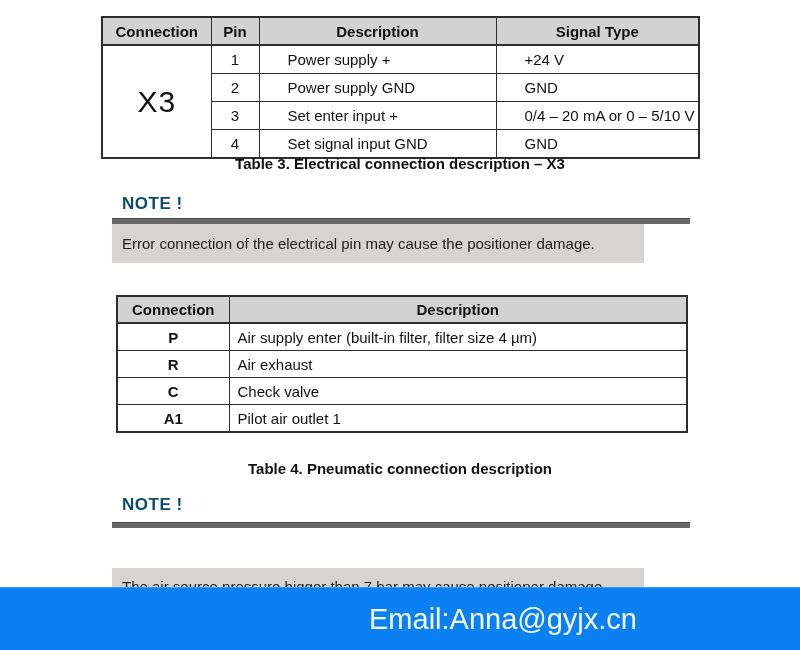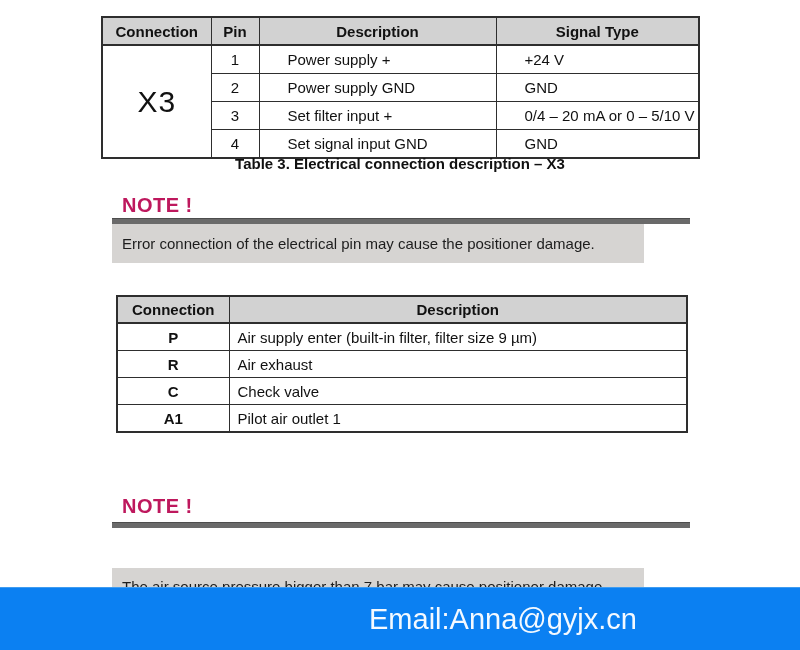--- a/index.html
+++ b/index.html
@@ -50,21 +50,21 @@
   
   .caption{
     position:absolute;left:0;width:800px;
     text-align:center;font-weight:bold;font-size:15px;color:#111;
   }
   #caption3{top:155px;}
   #caption4{top:460px;}
   
   .note-heading{
     position:absolute;left:122px;
-    font-weight:bold;font-size:20px;color:#be185d;letter-spacing:0.5px;
+    font-weight:bold;font-size:17px;color:#0c4a6e;letter-spacing:0.5px;
   }
   #note1-heading{top:194px;}
   #note2-heading{top:495px;}
   .note-bar{
     position:absolute;left:112px;width:578px;height:6px;
     background:#6a6a6a;border-top:1px solid #4d4d4d;box-sizing:border-box;
   }
   #note1-bar{top:218px;}
   #note2-bar{top:522px;}
   .note-box{
@@ -115,21 +115,21 @@
       <td>Power supply +</td>
       <td>+24 V</td>
     </tr>
     <tr>
       <td class="pin">2</td>
       <td>Power supply GND</td>
       <td>GND</td>
     </tr>
     <tr>
       <td class="pin">3</td>
-      <td>Set filter input +</td>
+      <td>Set enter input +</td>
       <td>0/4 – 20 mA or 0 – 5/10 V</td>
     </tr>
     <tr>
       <td class="pin">4</td>
       <td>Set signal input GND</td>
       <td>GND</td>
     </tr>
   </tbody>
     </table>
   <div class="caption" id="caption3">Table 3. Electrical connection description – X3</div>
@@ -145,36 +145,37 @@
       <col style="width:112px">
         <col style="width:458px">
     </colgroup>
     <tbody>
         <tr>
       <th>Connection</th>
       <th>Description</th>
     </tr>
     <tr>
       <td class="conn">P</td>
-      <td>Air supply enter (built-in filter, filter size 9 µm)</td>
+      <td>Air supply enter (built-in filter, filter size 4 µm)</td>
     </tr>
     <tr>
       <td class="conn">R</td>
       <td>Air exhaust</td>
     </tr>
     <tr>
       <td class="conn">C</td>
       <td>Check valve</td>
     </tr>
     <tr>
       <td class="conn">A1</td>
       <td>Pilot air outlet 1</td>
     </tr>
   </tbody>
     </table>
+  <div class="caption" id="caption4">Table 4. Pneumatic connection description</div>
 
   <div class="note-heading" id="note2-heading">NOTE !</div>
   <div class="note-bar" id="note2-bar"></div>
   <div class="note-box" id="note2-box">
     <span>The air source pressure bigger than 7 bar may cause positioner damage.</span>
   </div>
 
   <div class="footer">
     <span class="email">Email:Anna@gyjx.cn</span>
   </div>

